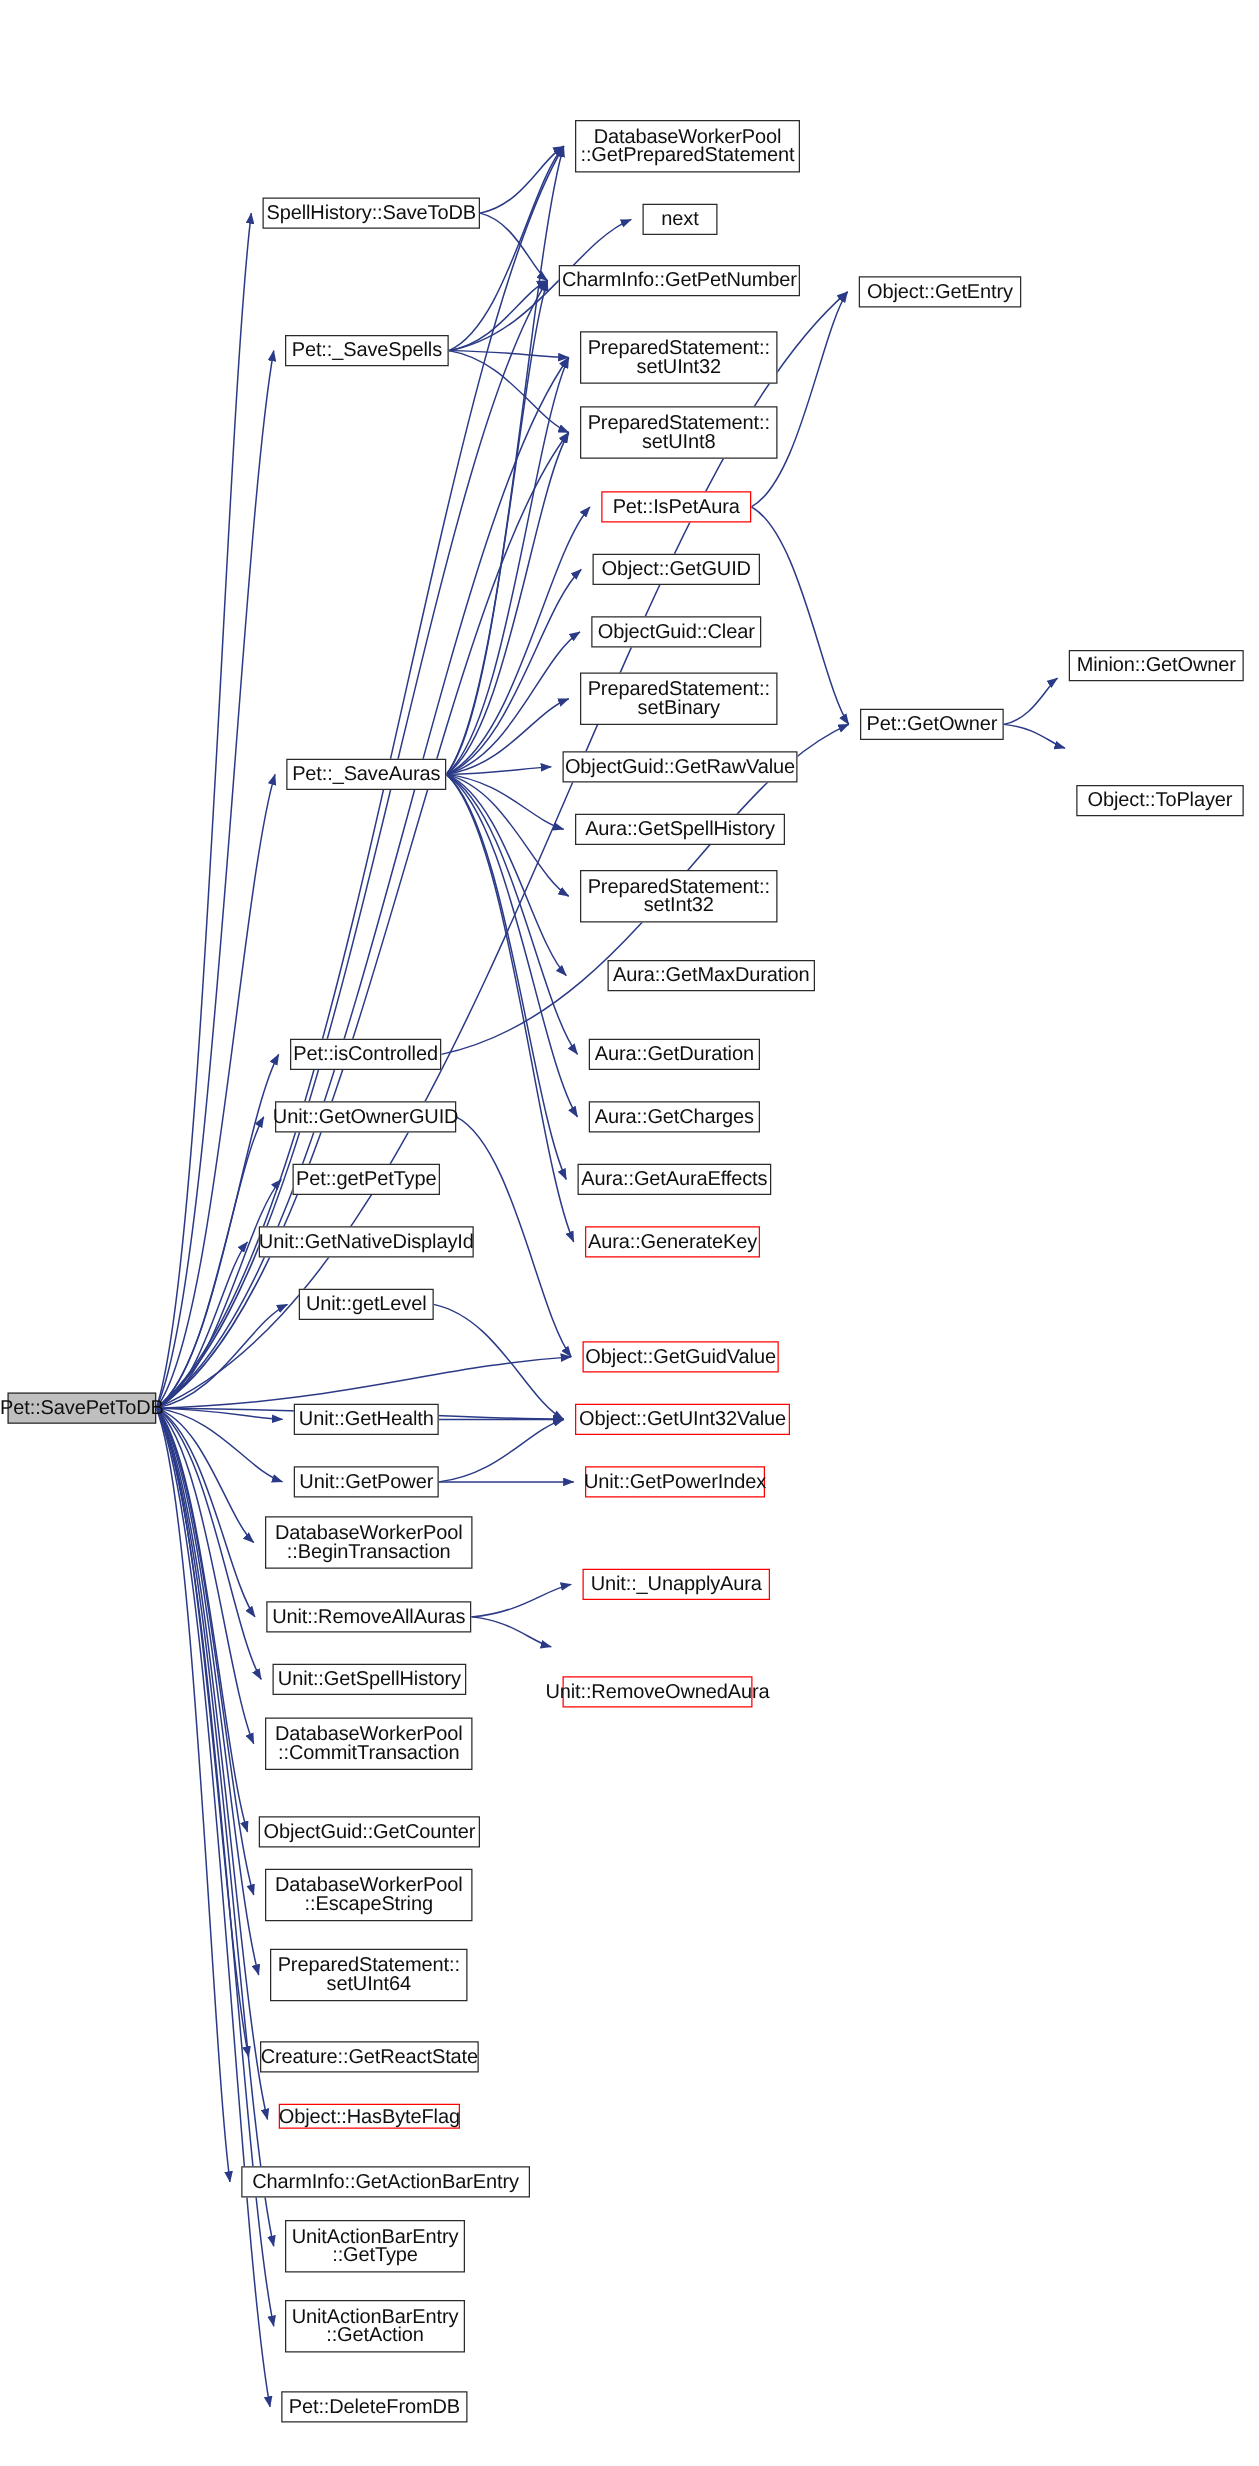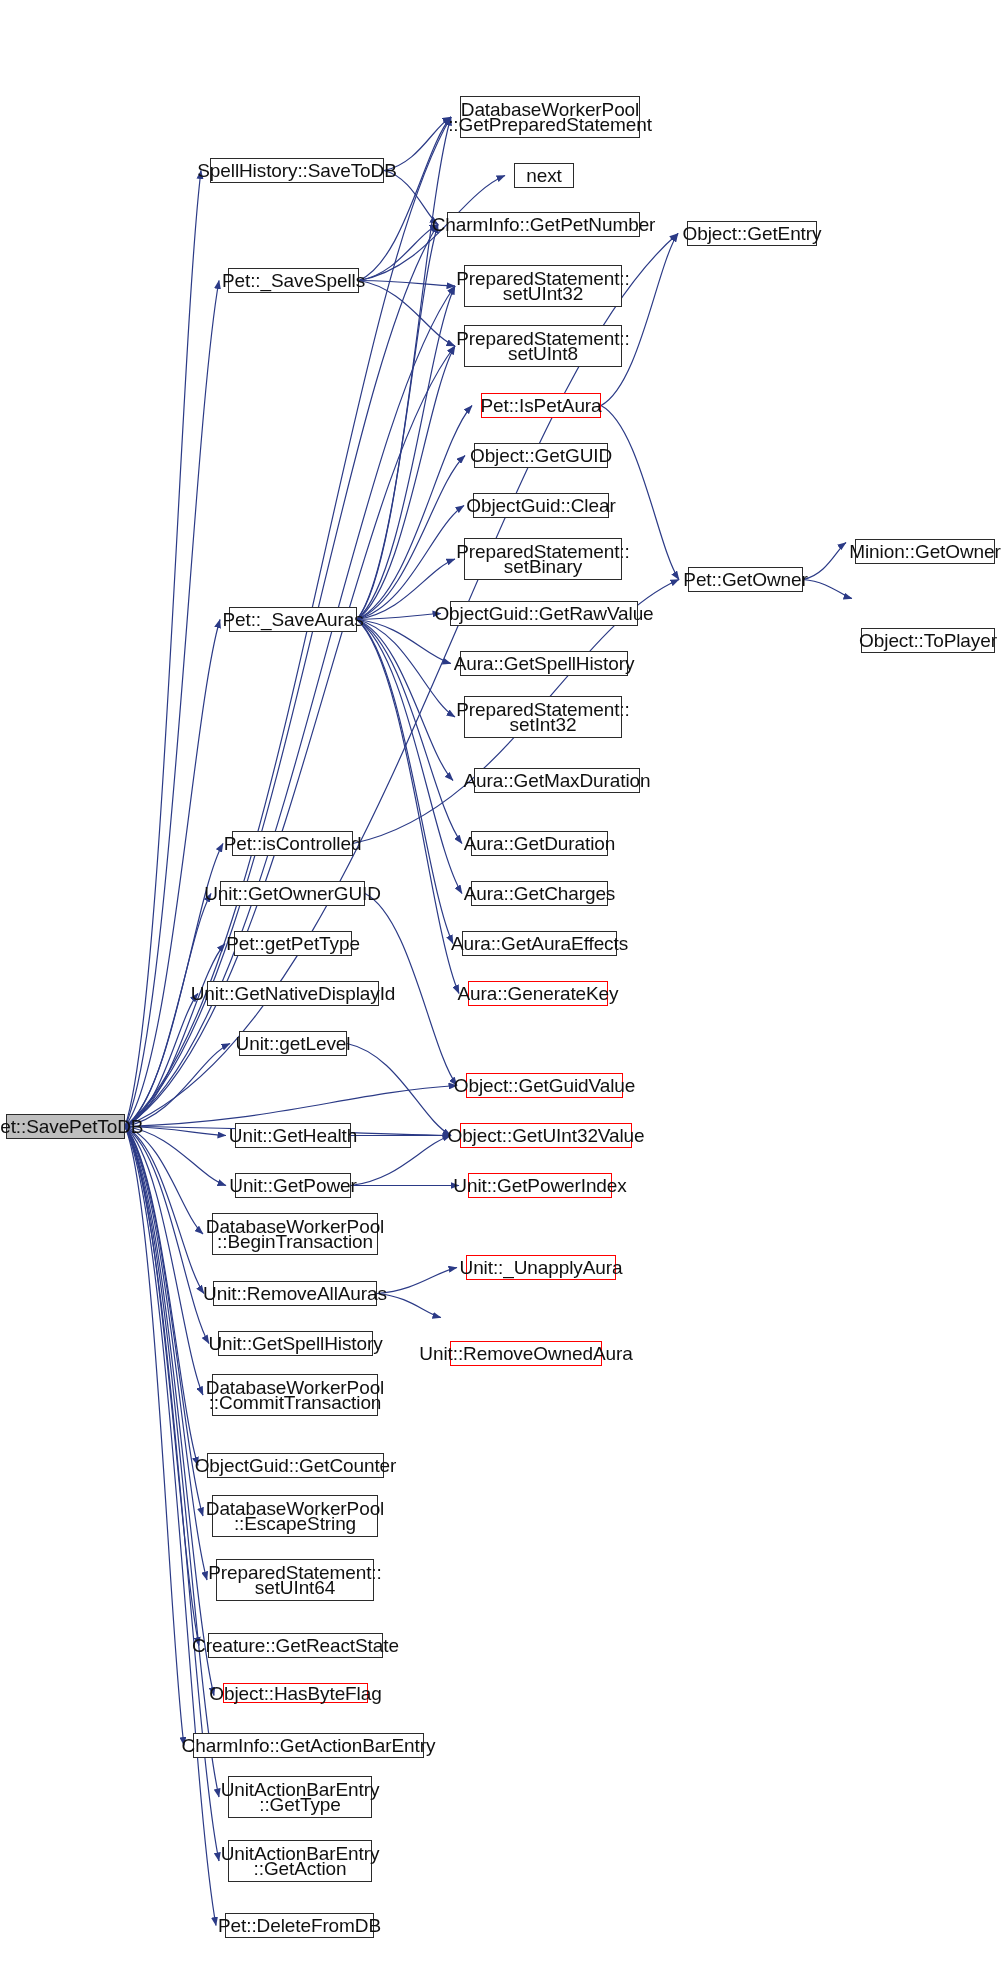--- a/index.html
+++ b/index.html
@@ -26,21 +26,21 @@
   .node {
     position: absolute;
     box-sizing: border-box;
     display: flex;
     align-items: center;
     justify-content: center;
     text-align: center;
     background: #ffffff;
     border: 1px solid #2b2b2b;
     color: #101010;
-    font-size: 19px;
+    font-size: 16px;
     line-height: 15px;
     letter-spacing: -0.1px;
     white-space: pre-line;
     cursor: default;
   }
   .node.red {
     border-color: #ff0000;
   }
   .node.root {
     background: #bfbfbf;
@@ -138,23 +138,23 @@
     <div class="node red" style="left: 481px; top: 393px; width: 120px; height: 25px;"><span>Pet::IsPetAura</span></div>
     <div class="node" style="left: 474px; top: 443px; width: 134px; height: 25px;"><span>Object::GetGUID</span></div>
     <div class="node" style="left: 473px; top: 493px; width: 136px; height: 25px;"><span>ObjectGuid::Clear</span></div>
     <div class="node" style="left: 464px; top: 538px; width: 158px; height: 42px;"><span>PreparedStatement::
 setBinary</span></div>
     <div class="node" style="left: 229px; top: 607px; width: 128px; height: 25px;"><span>Pet::_SaveAuras</span></div>
     <div class="node" style="left: 450px; top: 601px; width: 188px; height: 25px;"><span>ObjectGuid::GetRawValue</span></div>
     <div class="node" style="left: 460px; top: 651px; width: 168px; height: 25px;"><span>Aura::GetSpellHistory</span></div>
     <div class="node" style="left: 464px; top: 696px; width: 158px; height: 42px;"><span>PreparedStatement::
 setInt32</span></div>
-    <div class="node" style="left: 474px; top: 768px; width: 166px; height: 25px;"><span>Aura::GetMaxDuration</span></div>
+    <div class="node" style="left: 486px; top: 768px; width: 166px; height: 25px;"><span>Aura::GetMaxDuration</span></div>
     <div class="node" style="left: 688px; top: 567px; width: 115px; height: 25px;"><span>Pet::GetOwner</span></div>
-    <div class="node" style="left: 855px; top: 539px; width: 140px; height: 25px;"><span>Minion::GetOwner</span></div>
+    <div class="node" style="left: 855px; top: 520px; width: 140px; height: 25px;"><span>Minion::GetOwner</span></div>
     <div class="node" style="left: 861px; top: 586px; width: 134px; height: 25px; margin-top: 42px;"><span>Object::ToPlayer</span></div>
     <div class="node" style="left: 232px; top: 831px; width: 121px; height: 25px;"><span>Pet::isControlled</span></div>
     <div class="node" style="left: 220px; top: 881px; width: 145px; height: 25px;"><span>Unit::GetOwnerGUID</span></div>
     <div class="node" style="left: 234px; top: 931px; width: 118px; height: 25px;"><span>Pet::getPetType</span></div>
     <div class="node" style="left: 207px; top: 981px; width: 172px; height: 25px;"><span>Unit::GetNativeDisplayId</span></div>
     <div class="node" style="left: 471px; top: 831px; width: 137px; height: 25px;"><span>Aura::GetDuration</span></div>
     <div class="node" style="left: 471px; top: 881px; width: 137px; height: 25px;"><span>Aura::GetCharges</span></div>
     <div class="node" style="left: 462px; top: 931px; width: 155px; height: 25px;"><span>Aura::GetAuraEffects</span></div>
     <div class="node red" style="left: 468px; top: 981px; width: 140px; height: 25px;"><span>Aura::GenerateKey</span></div>
     <div class="node" style="left: 239px; top: 1031px; width: 108px; height: 25px;"><span>Unit::getLevel</span></div>

